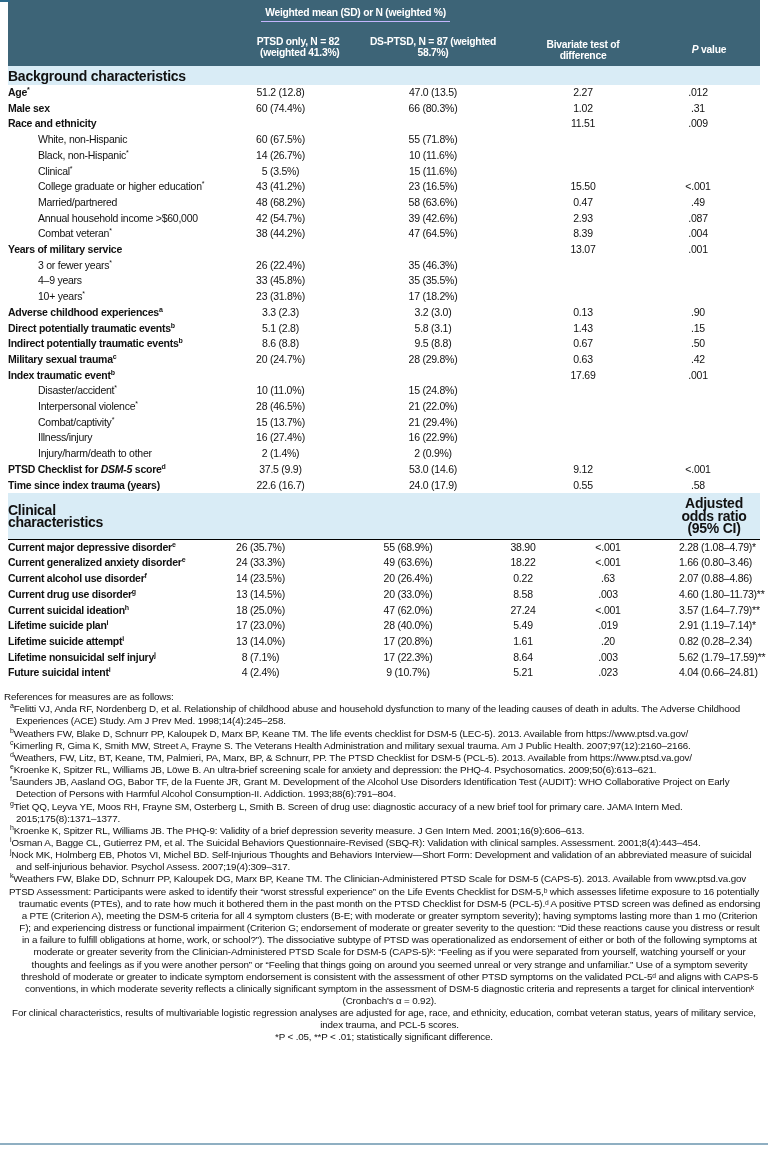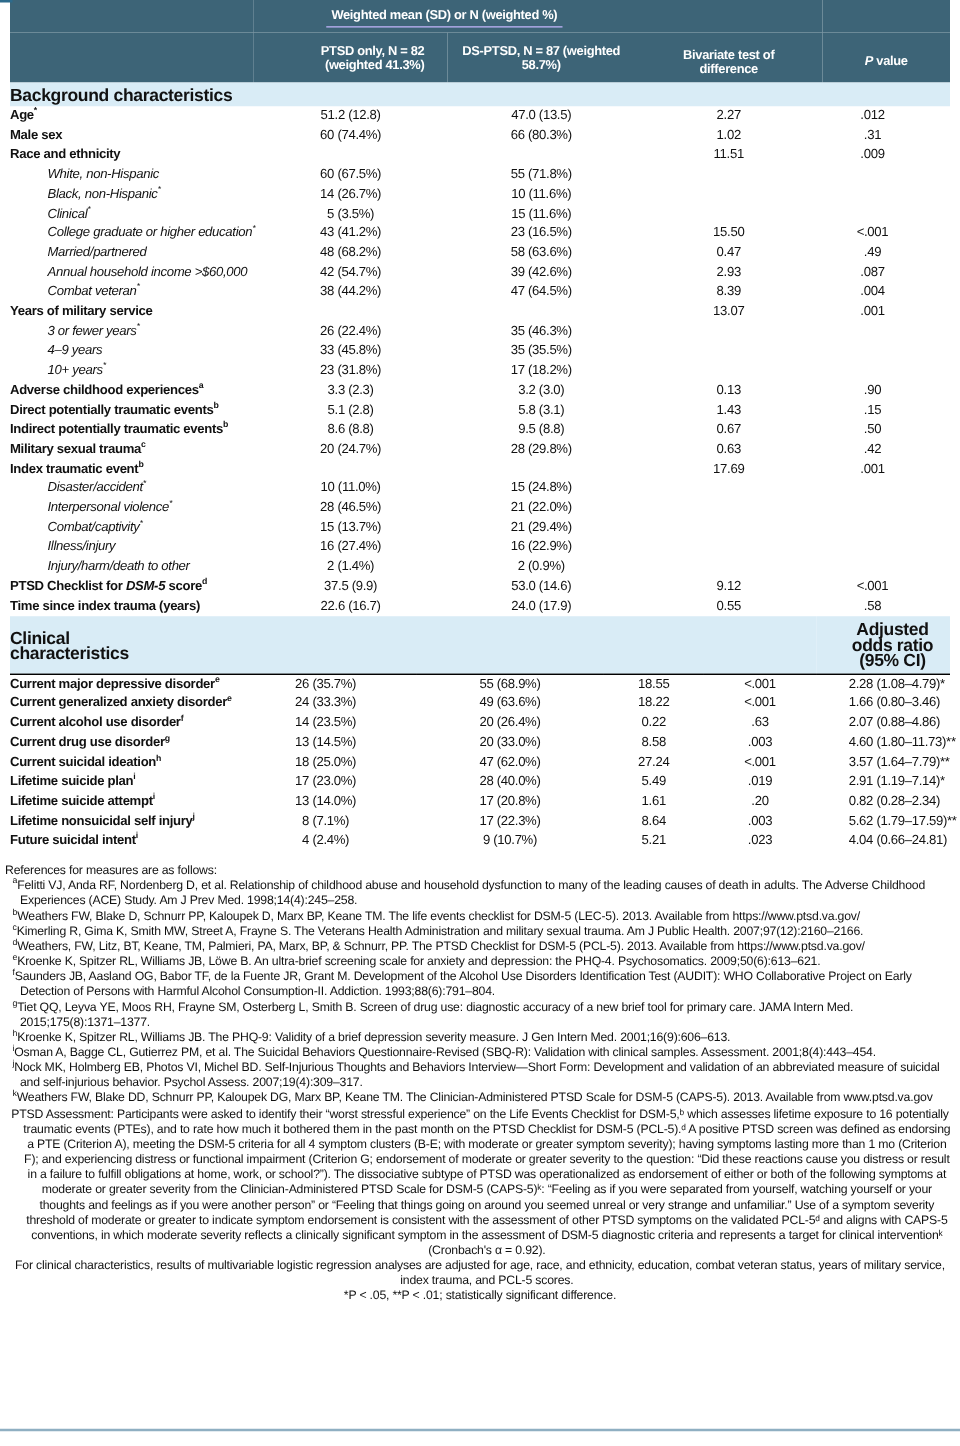--- a/index.html
+++ b/index.html
@@ -35,21 +35,21 @@
   .h-c1{width:118px;text-align:right;}
   .h-c2{width:148px;text-align:center;}
   .h-biv{width:92px;text-align:center;padding-top:8px;}
   .h-p{padding-top:8px;}
   .it{font-style:italic;}
   td.band{background:var(--band-bg);font-weight:bold;font-size:14px;height:19px;padding-left:8px;}
   tr.cl-band td{height:46px;vertical-align:middle;border-bottom:1.5px solid var(--rule-black);}
   .cl-band-label{width:80px;line-height:12.5px;}
   .aor-h{width:86px;margin-left:18px;text-align:center;line-height:12.5px;font-weight:bold;}
   td.lbl{font-size:10.5px;font-weight:bold;white-space:nowrap;padding-left:8px;line-height:15.7px;}
-  td.lbl.indent{font-weight:normal;padding-left:30px;font-style:italic;}
+  td.lbl.indent{font-weight:normal;padding-left:30px;}
   td.val{font-size:10.5px;text-align:center;white-space:nowrap;line-height:15.7px;}
   td.val.aor{text-align:left;padding-left:26px;}
   td.val.p-bg{padding-right:22px;}
   sup{font-size:7px;line-height:0;}
   .footnotes{margin:10px 6px 0 4px;font-size:9.8px;line-height:12.15px;letter-spacing:-0.15px;}
   .fn-intro{padding-left:0;}
   .ref{padding-left:12px;text-indent:-6px;}
   .note{padding-left:13px;text-indent:-11px;text-align:center;}
 </style>
 </head>
@@ -293,21 +293,21 @@
         <td class="band">
             <div class="aor-h">Adjusted odds ratio (95% CI)</div>
           </td>
       </tr>
     </tbody>
     <tbody id="cl-rows">
         <tr>
           <td class="lbl"><span>Current major depressive disorder</span><sup>e</sup></td>
           <td class="val">26 (35.7%)</td>
           <td class="val">55 (68.9%)</td>
-          <td class="val">18.55</td>
+          <td class="val">38.90</td>
           <td class="val">&lt;.001</td>
           <td class="val aor">2.28 (1.08–4.79)*</td>
         </tr>
         <tr>
           <td class="lbl"><span>Current generalized anxiety disorder</span><sup>e</sup></td>
           <td class="val">24 (33.3%)</td>
           <td class="val">49 (63.6%)</td>
           <td class="val">18.22</td>
           <td class="val">&lt;.001</td>
           <td class="val aor">1.66 (0.80–3.46)</td>

